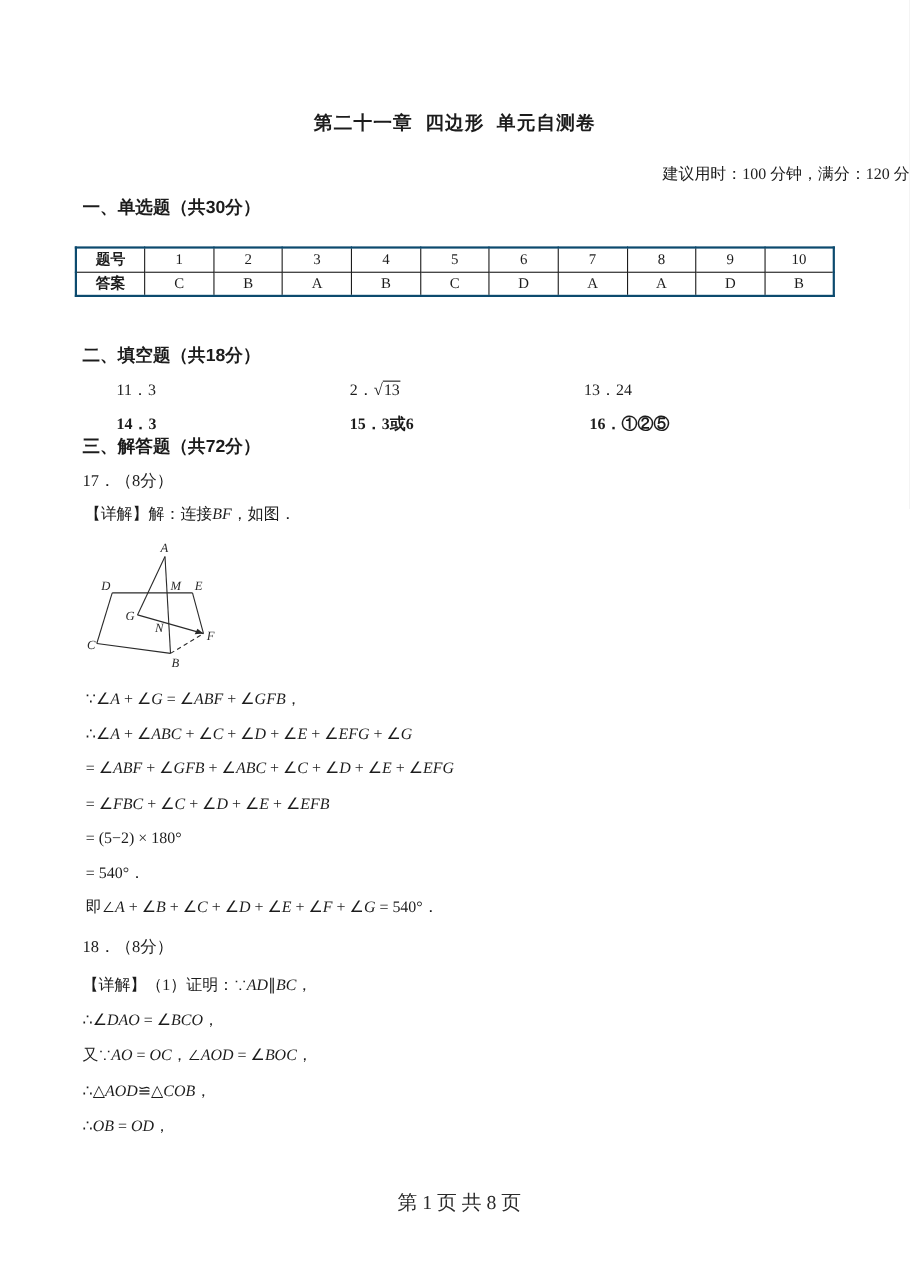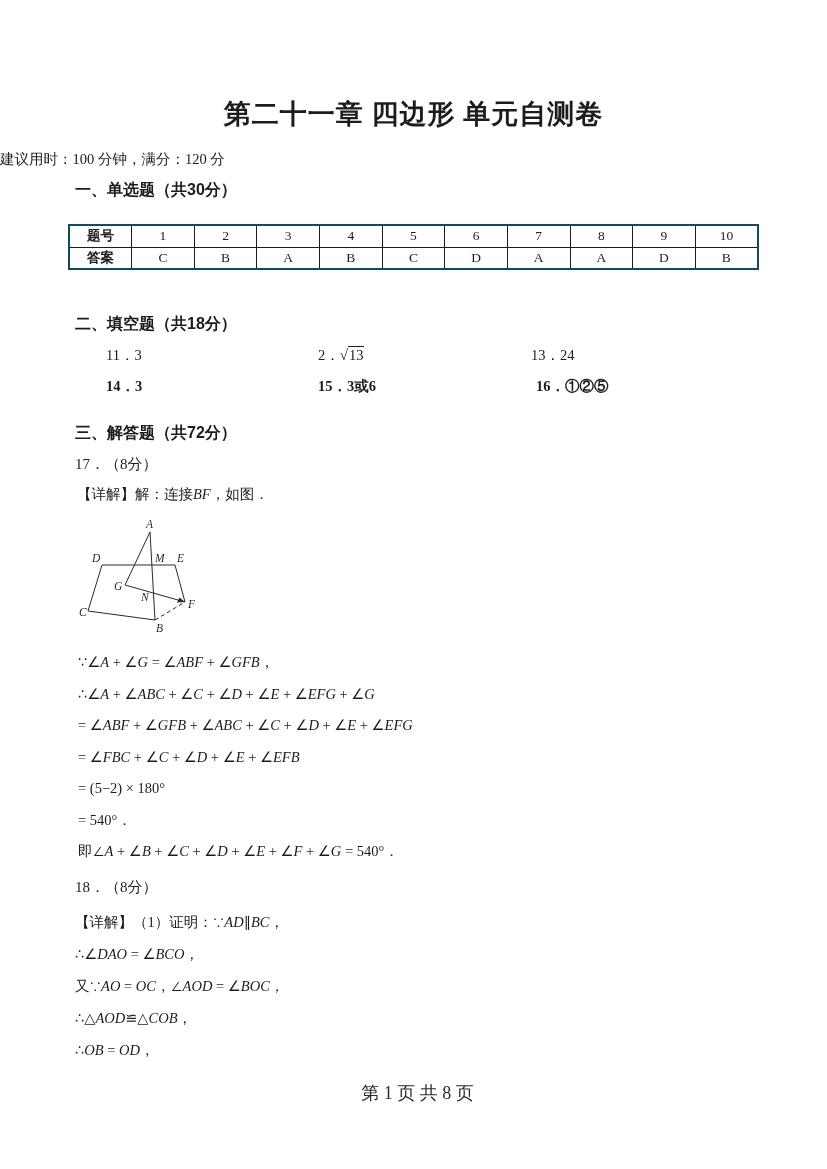--- a/index.html
+++ b/index.html
@@ -10,42 +10,42 @@
     height: 1169px;
     margin: 0 auto;
     background: #ffffff;
     color: #1c1c1c;
     font-family: "Liberation Serif", serif;
     overflow: hidden;
   }
   .title {
     padding-top: 100px;
     text-align: center;
-    font-family: Liberation Serif, serif;
+    font-family: Liberation Mono, monospace;
     font-weight: bold;
-    font-size: 27px;
+    font-size: 17px;
     line-height: 28px;
     letter-spacing: 1px;
   }
   .subtitle {
     margin-top: 22px;
-    text-align: left;
+    text-align: right;
     font-size: 14.5px;
     line-height: 18px;
   }
   .h-sec {
     margin: 0 0 0 75px;
     font-family: "Liberation Sans", sans-serif;
     font-weight: bold;
     font-size: 16px;
     line-height: 20px;
   }
   .h-s1 { margin-top: 12px; }
   .h-s2 { margin-top: 44px; }
-  .h-s3 { margin-top: 26px; }
+  .h-s3 { }
   table.ans {
     margin: 24px 0 0 68px;
     width: 691px;
     border-collapse: collapse;
     table-layout: fixed;
     border: 2px solid #0c4a6e;
   }
   table.ans td {
     border: 1px solid #1c1c1c;
     height: 22px;

